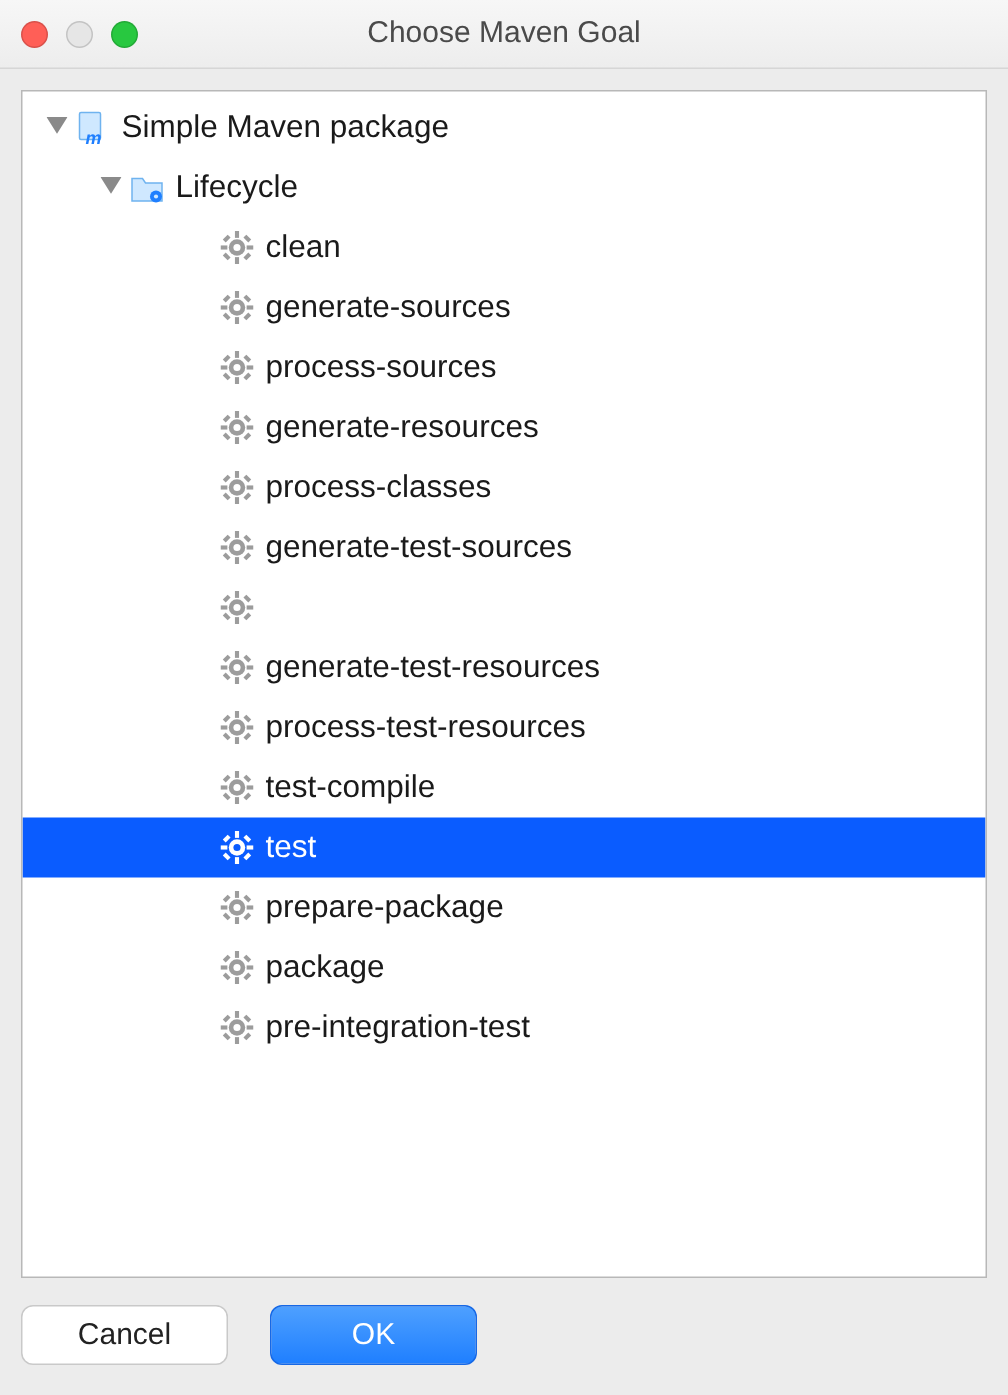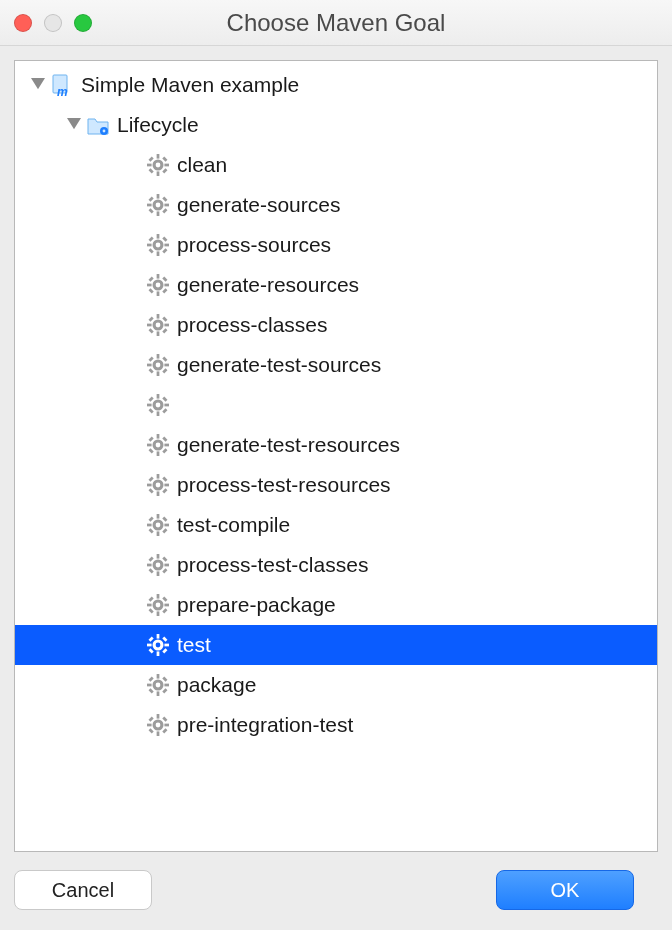--- a/index.html
+++ b/index.html
@@ -4,32 +4,32 @@
   <style>
     * { box-sizing: border-box; margin: 0; padding: 0; }
     html, body { width: 672px; height: 930px; font-family: -apple-system, "Helvetica Neue", Arial, sans-serif; background: #ececec; }
     .window { width: 672px; height: 930px; background: #ececec; display: flex; flex-direction: column; }
     .titlebar { height: 46px; display: flex; align-items: center; padding: 0 14px; position: relative; border-bottom: 1px solid #d6d6d6; background: linear-gradient(#f7f7f7, #ededed); }
     .traffic { display: flex; gap: 12px; align-items: center; }
     .dot { width: 18px; height: 18px; border-radius: 50%; border: 1px solid rgba(0,0,0,0.15); }
     .dot.red { background: #ff5f57; }
     .dot.gray { background: #e6e6e6; }
     .dot.green { background: #28c840; }
-    .title { position: absolute; left: 0; right: 0; text-align: center; font-size: 24px; color: #4a4a4a; }
+    .title { position: absolute; left: 0; right: 0; text-align: center; font-size: 20px; color: #4a4a4a; }
     .content { flex: 1; padding: 14px 14px 0 14px; display: flex; flex-direction: column; }
     .tree-panel { flex: 1; background: #ffffff; border: 1px solid #b8b8b8; overflow: hidden; }
     .tree { font-size: 21px; color: #1a1a1a; padding-top: 4px; }
     .row { display: flex; align-items: center; height: 40px; padding-left: 12px; white-space: nowrap; }
     .row.selected { background: #0a5cff; color: #ffffff; }
     .arrow { width: 22px; display: inline-flex; justify-content: center; align-items: center; color: #8a8a8a; font-size: 14px; }
     .arrow svg { width: 14px; height: 14px; }
     .spacer { display: inline-block; }
     .icon { width: 26px; height: 26px; display: inline-flex; align-items: center; justify-content: center; margin-right: 6px; flex-shrink: 0; }
     .label { }
-    .buttons { display: flex; justify-content: space-between; gap: 16px; padding: 18px 24px 20px 0; }
+    .buttons { display: flex; justify-content: flex-start; gap: 16px; padding: 18px 24px 20px 0; }
     .btn { min-width: 138px; height: 40px; border-radius: 8px; font-size: 20px; display: inline-flex; align-items: center; justify-content: center; cursor: default; }
     .btn.cancel { background: #ffffff; border: 1px solid #c9c9c9; color: #222; }
     .btn.ok { background: linear-gradient(#4ea0ff, #1f7fff); border: 1px solid #1668e6; color: #ffffff; margin-left: 12px; }
     
     .gear-svg { fill: #9c9c9c; }
     .row.selected .gear-svg { fill: #ffffff; }
   </style>
 </head>
 <body>
 
@@ -52,21 +52,21 @@
               <svg viewBox="0 0 10 10">
                 <polygon points="0,0 10,0 5,8" fill="#8a8a8a"></polygon>
               </svg>
             </span>
             <span class="icon">
               <svg width="24" height="24" viewBox="0 0 24 24">
                 <rect x="3" y="2" width="14" height="18" rx="1" fill="#cfe8ff" stroke="#6fb3ef"></rect>
                 <text x="7" y="23" font-size="12" font-style="italic" font-weight="bold" fill="#1f7fff">m</text>
               </svg>
             </span>
-            <span class="label">Simple Maven example</span>
+            <span class="label">Simple Maven package</span>
           </div>
           <div class="row">
             <span class="spacer" style="width:36px"></span>
             <span class="arrow">
               <svg viewBox="0 0 10 10">
                 <polygon points="0,0 10,0 5,8" fill="#8a8a8a"></polygon>
               </svg>
             </span>
             <span class="icon">
               <svg width="24" height="24" viewBox="0 0 24 24">
@@ -279,40 +279,40 @@
                   <rect x="3" y="3" width="3" height="5" transform="rotate(45 4.5 5.5)"></rect>
                   <rect x="18" y="3" width="3" height="5" transform="rotate(-45 19.5 5.5)"></rect>
                   <rect x="3" y="16" width="3" height="5" transform="rotate(-45 4.5 18.5)"></rect>
                   <rect x="18" y="16" width="3" height="5" transform="rotate(45 19.5 18.5)"></rect>
                   <circle cx="12" cy="12" r="2.6" fill="#ffffff"></circle>
                 </g>
               </svg>
             </span>
             <span class="label">test-compile</span>
           </div>
-          <div class="row">
-            <span class="spacer" style="width:96px"></span>
-            <span class="arrow"></span>
-            <span class="icon">
-              <svg width="22" height="22" viewBox="0 0 24 24">
-                <g class="gear-svg">
-                  <circle cx="12" cy="12" r="6"></circle>
-                  <rect x="10.5" y="0" width="3" height="5"></rect>
-                  <rect x="10.5" y="19" width="3" height="5"></rect>
-                  <rect x="0" y="10.5" width="5" height="3"></rect>
-                  <rect x="19" y="10.5" width="5" height="3"></rect>
-                  <rect x="3" y="3" width="3" height="5" transform="rotate(45 4.5 5.5)"></rect>
-                  <rect x="18" y="3" width="3" height="5" transform="rotate(-45 19.5 5.5)"></rect>
-                  <rect x="3" y="16" width="3" height="5" transform="rotate(-45 4.5 18.5)"></rect>
-                  <rect x="18" y="16" width="3" height="5" transform="rotate(45 19.5 18.5)"></rect>
-                  <circle cx="12" cy="12" r="2.6" fill="#ffffff"></circle>
-                </g>
-              </svg>
-            </span>
-            <span class="label">process-test-classes</span>
+          <div class="row selected">
+            <span class="spacer" style="width:96px"></span>
+            <span class="arrow"></span>
+            <span class="icon">
+              <svg width="22" height="22" viewBox="0 0 24 24">
+                <g class="gear-svg">
+                  <circle cx="12" cy="12" r="6"></circle>
+                  <rect x="10.5" y="0" width="3" height="5"></rect>
+                  <rect x="10.5" y="19" width="3" height="5"></rect>
+                  <rect x="0" y="10.5" width="5" height="3"></rect>
+                  <rect x="19" y="10.5" width="5" height="3"></rect>
+                  <rect x="3" y="3" width="3" height="5" transform="rotate(45 4.5 5.5)"></rect>
+                  <rect x="18" y="3" width="3" height="5" transform="rotate(-45 19.5 5.5)"></rect>
+                  <rect x="3" y="16" width="3" height="5" transform="rotate(-45 4.5 18.5)"></rect>
+                  <rect x="18" y="16" width="3" height="5" transform="rotate(45 19.5 18.5)"></rect>
+                  <circle cx="12" cy="12" r="2.6" fill="#0a5cff"></circle>
+                </g>
+              </svg>
+            </span>
+            <span class="label">test</span>
           </div>
           <div class="row">
             <span class="spacer" style="width:96px"></span>
             <span class="arrow"></span>
             <span class="icon">
               <svg width="22" height="22" viewBox="0 0 24 24">
                 <g class="gear-svg">
                   <circle cx="12" cy="12" r="6"></circle>
                   <rect x="10.5" y="0" width="3" height="5"></rect>
                   <rect x="10.5" y="19" width="3" height="5"></rect>
@@ -320,41 +320,20 @@
                   <rect x="19" y="10.5" width="5" height="3"></rect>
                   <rect x="3" y="3" width="3" height="5" transform="rotate(45 4.5 5.5)"></rect>
                   <rect x="18" y="3" width="3" height="5" transform="rotate(-45 19.5 5.5)"></rect>
                   <rect x="3" y="16" width="3" height="5" transform="rotate(-45 4.5 18.5)"></rect>
                   <rect x="18" y="16" width="3" height="5" transform="rotate(45 19.5 18.5)"></rect>
                   <circle cx="12" cy="12" r="2.6" fill="#ffffff"></circle>
                 </g>
               </svg>
             </span>
             <span class="label">prepare-package</span>
-          </div>
-          <div class="row selected">
-            <span class="spacer" style="width:96px"></span>
-            <span class="arrow"></span>
-            <span class="icon">
-              <svg width="22" height="22" viewBox="0 0 24 24">
-                <g class="gear-svg">
-                  <circle cx="12" cy="12" r="6"></circle>
-                  <rect x="10.5" y="0" width="3" height="5"></rect>
-                  <rect x="10.5" y="19" width="3" height="5"></rect>
-                  <rect x="0" y="10.5" width="5" height="3"></rect>
-                  <rect x="19" y="10.5" width="5" height="3"></rect>
-                  <rect x="3" y="3" width="3" height="5" transform="rotate(45 4.5 5.5)"></rect>
-                  <rect x="18" y="3" width="3" height="5" transform="rotate(-45 19.5 5.5)"></rect>
-                  <rect x="3" y="16" width="3" height="5" transform="rotate(-45 4.5 18.5)"></rect>
-                  <rect x="18" y="16" width="3" height="5" transform="rotate(45 19.5 18.5)"></rect>
-                  <circle cx="12" cy="12" r="2.6" fill="#0a5cff"></circle>
-                </g>
-              </svg>
-            </span>
-            <span class="label">test</span>
           </div>
           <div class="row">
             <span class="spacer" style="width:96px"></span>
             <span class="arrow"></span>
             <span class="icon">
               <svg width="22" height="22" viewBox="0 0 24 24">
                 <g class="gear-svg">
                   <circle cx="12" cy="12" r="6"></circle>
                   <rect x="10.5" y="0" width="3" height="5"></rect>
                   <rect x="10.5" y="19" width="3" height="5"></rect>

